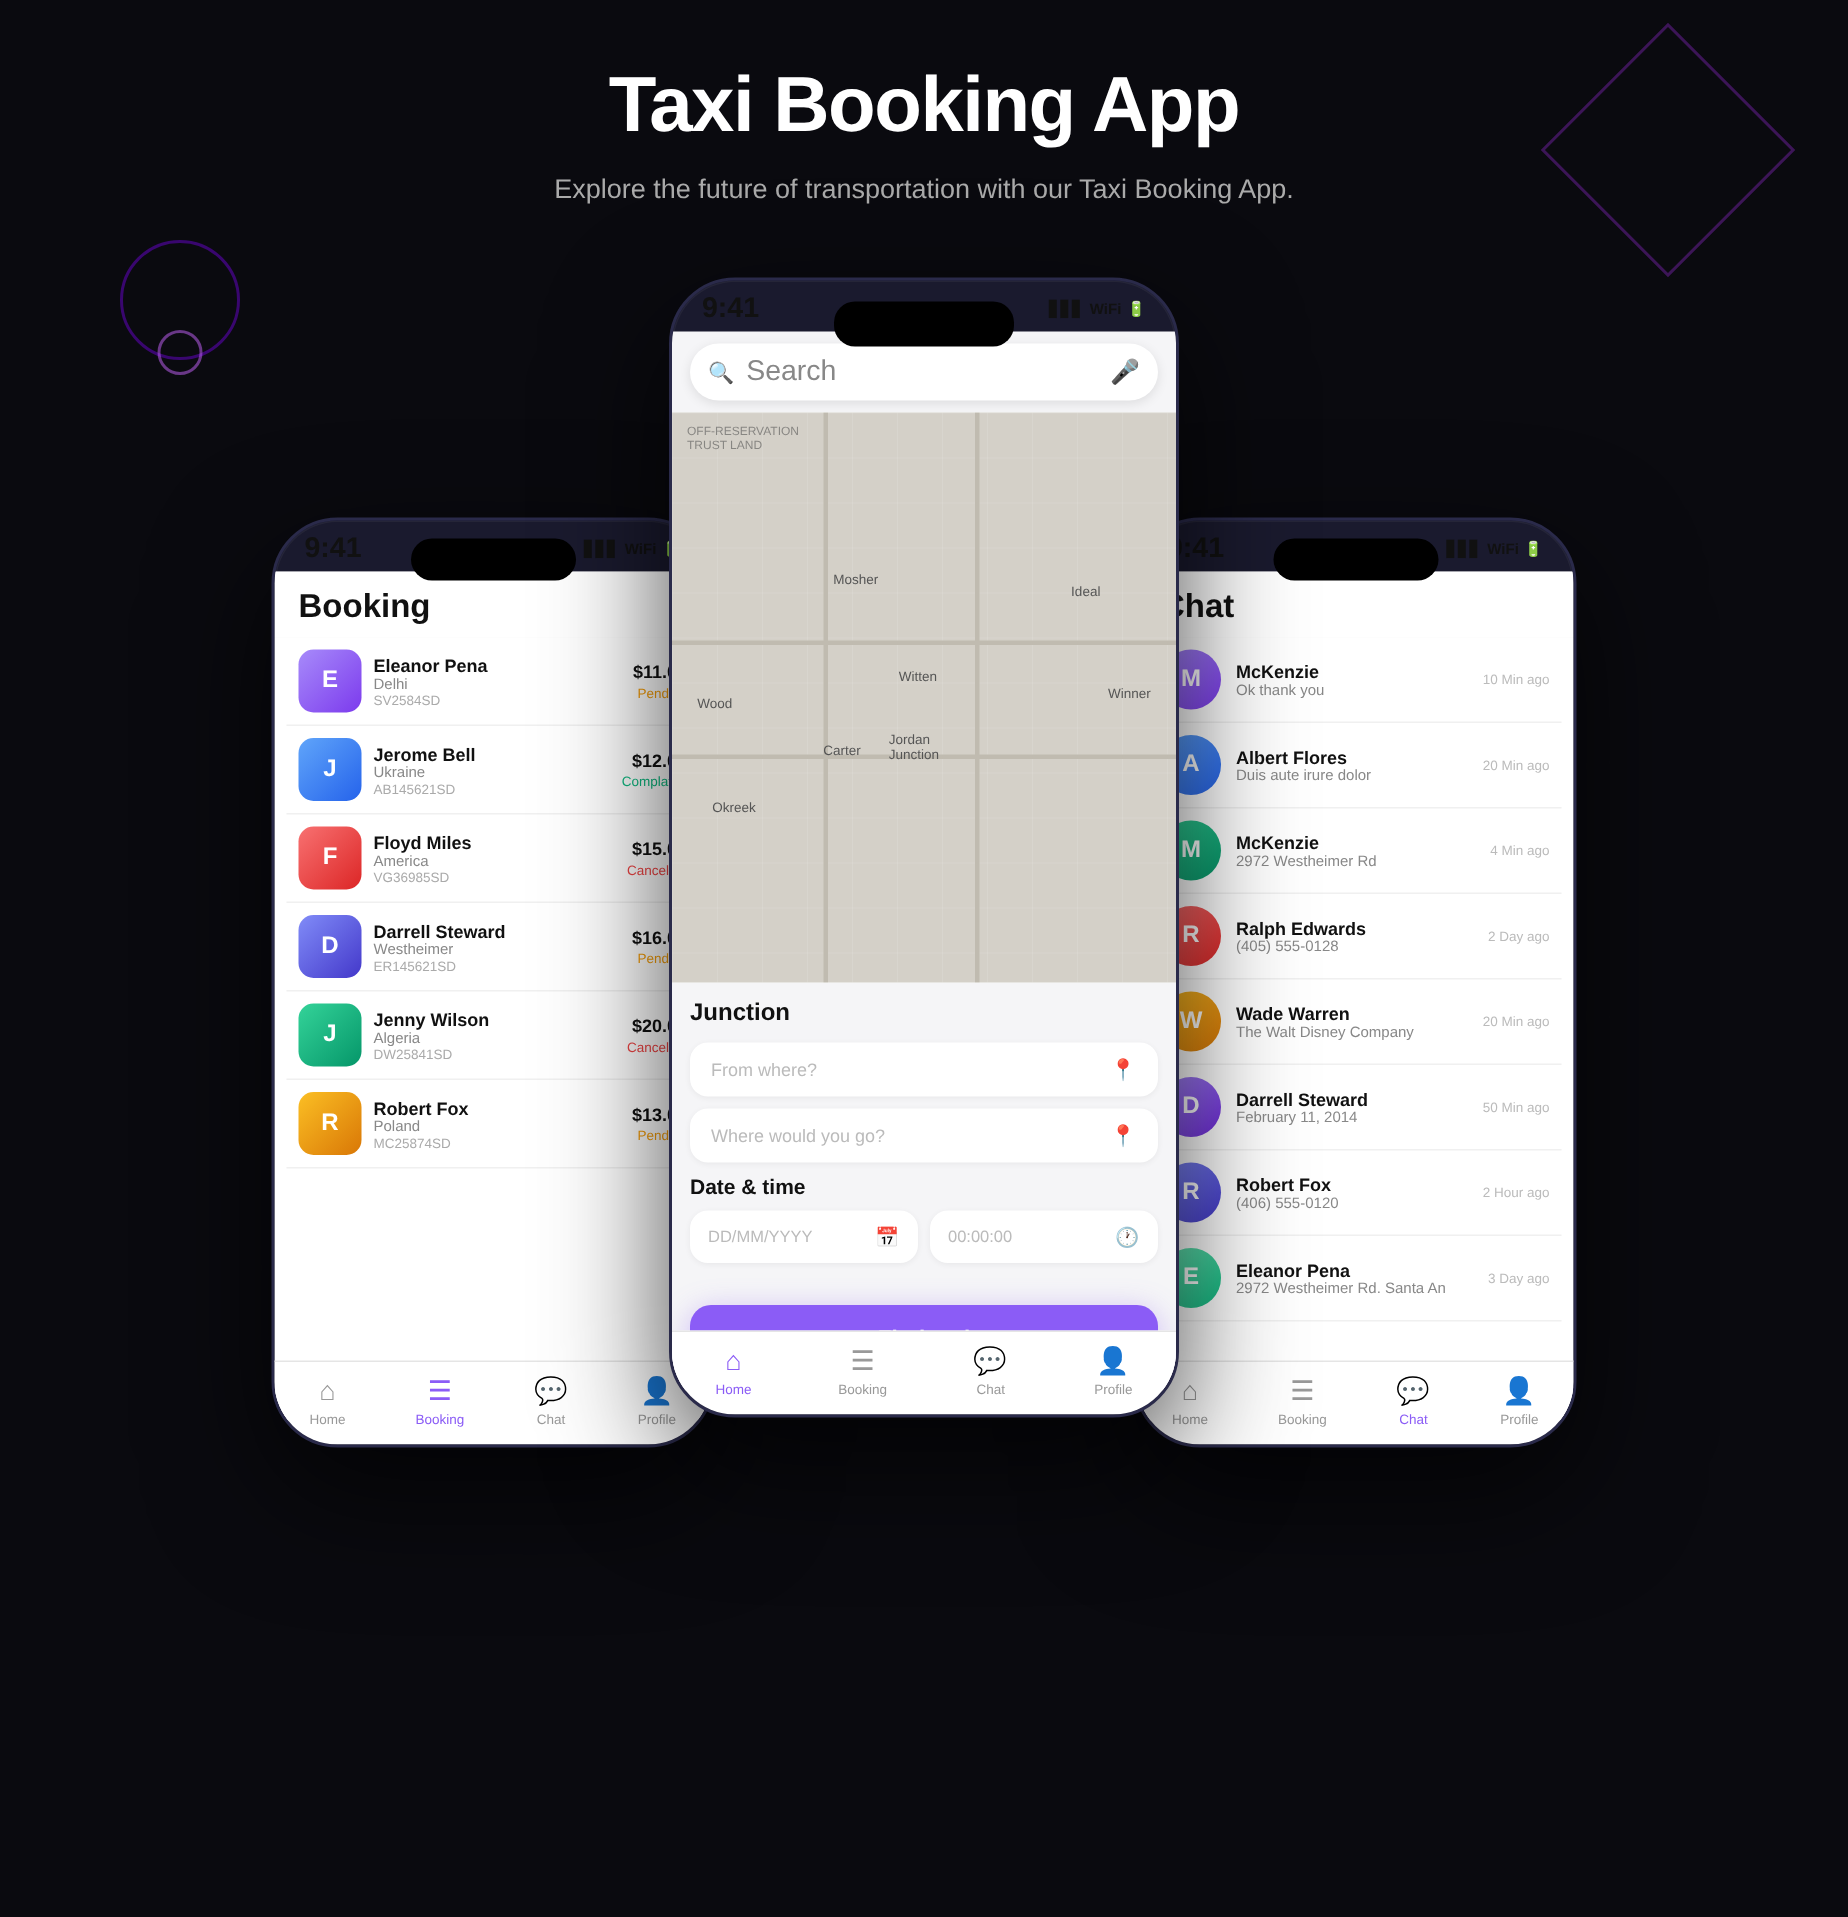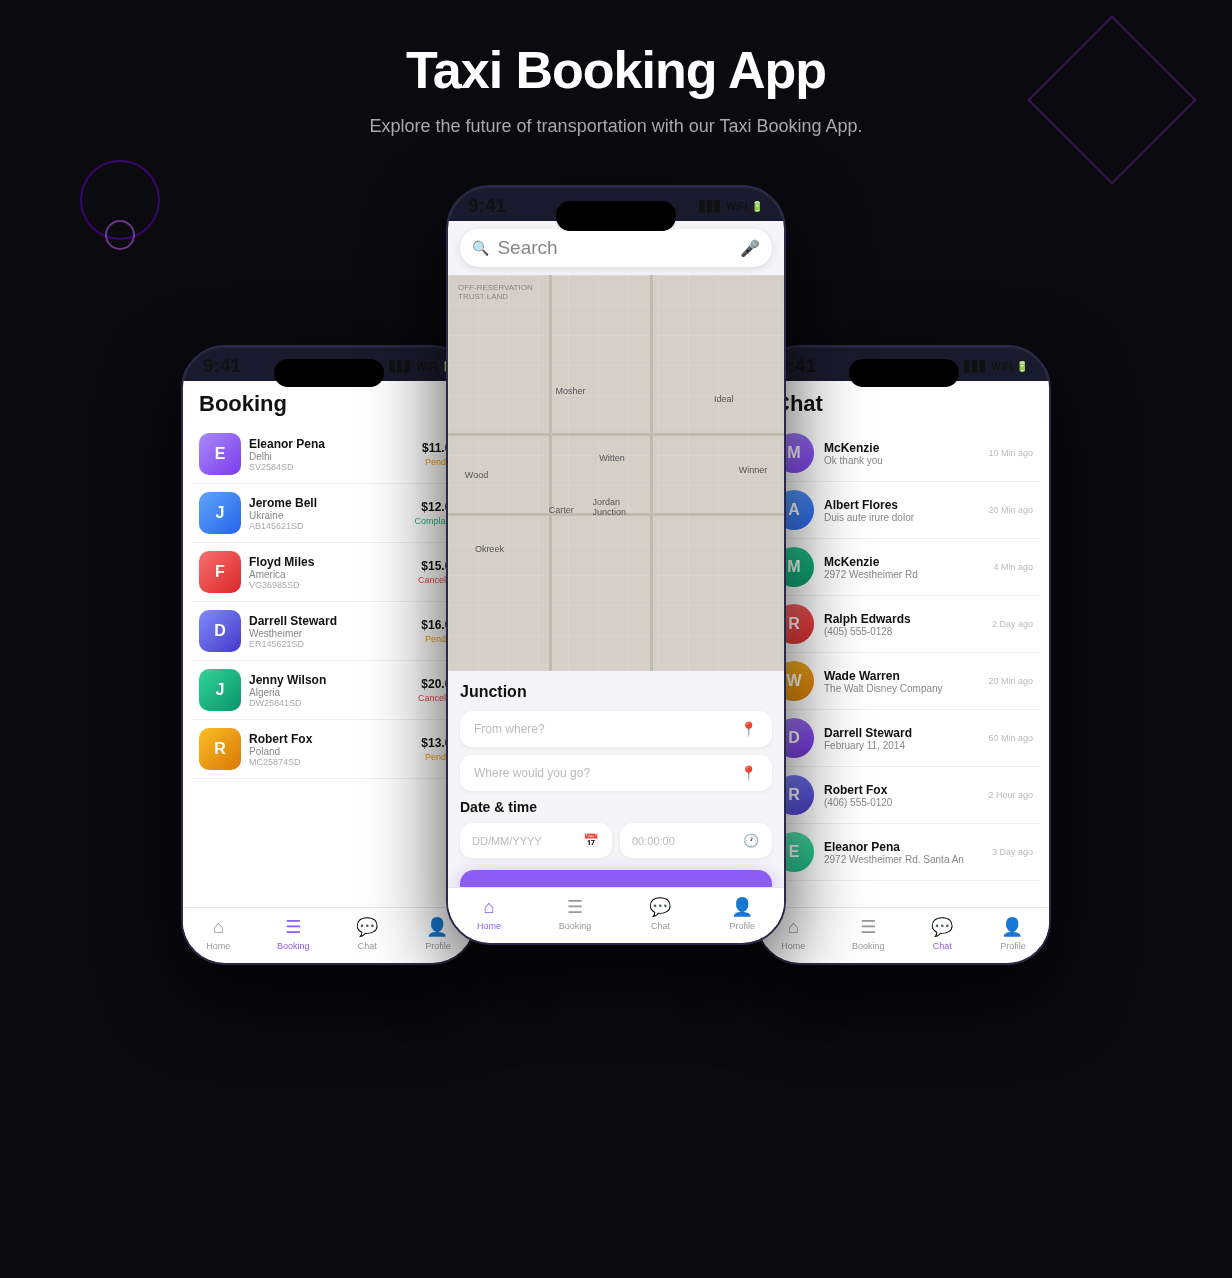--- a/index.html
+++ b/index.html
@@ -265,21 +265,21 @@
     .datetime-section-title {
       font-size: 14px;
       font-weight: 700;
       color: #111;
       margin-bottom: 8px;
       margin-top: 4px;
     }
     .datetime-row {
       display: flex;
       gap: 8px;
-      margin-bottom: 12px;
+      margin-bottom: 28px;
     }
     .datetime-input {
       flex: 1;
       background: #fff;
       border-radius: 12px;
       padding: 10px 12px;
       display: flex;
       align-items: center;
       gap: 6px;
       box-shadow: 0 1px 4px rgba(0,0,0,0.06);

